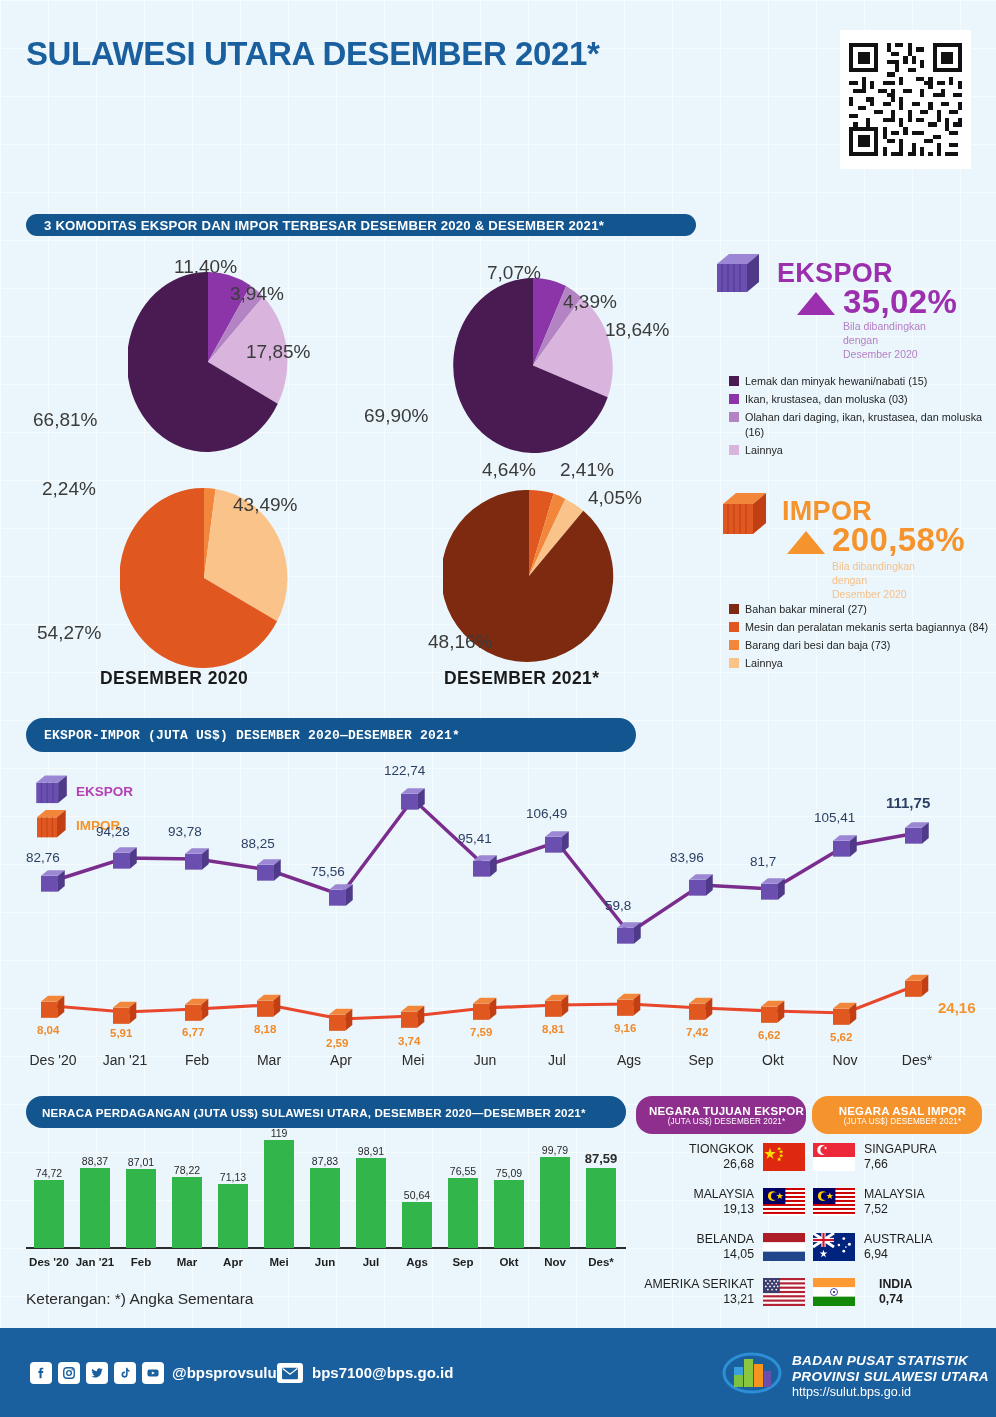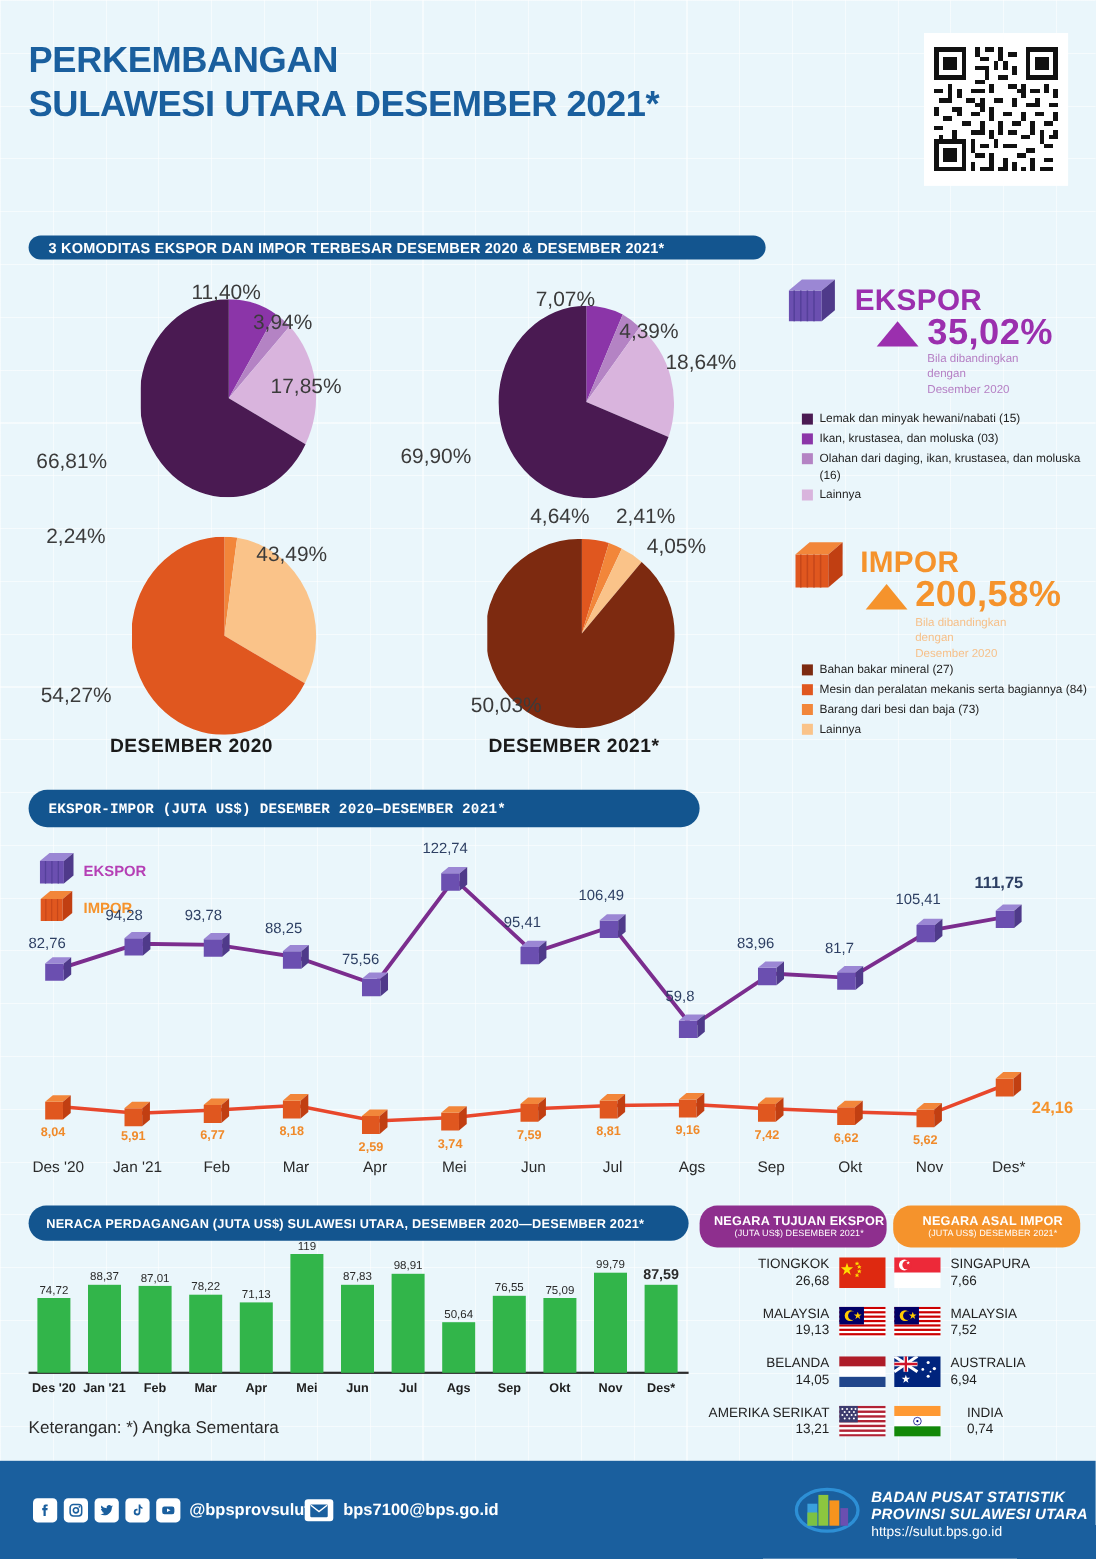--- a/index.html
+++ b/index.html
@@ -113,21 +113,20 @@
   .bpslogo-txt { position:absolute; color:#fff; }
   .bpslogo-txt .l1,.bpslogo-txt .l2 { font-weight:bold; font-style:italic; font-size:13.6px; letter-spacing:.3px; line-height:1.15; }
   .bpslogo-txt .l3 { font-size:12.6px; line-height:1.3; }
 </style>
 </head>
 <body>
 
 <div id="page">
 
   <div class="title">
-    <div>PERKEMBANGAN</div>
     <div>SULAWESI UTARA DESEMBER 2021*</div>
   </div>
 
   <div class="qr">
     <svg viewBox="0 0 29 29" shape-rendering="crispEdges">
       <rect width="29" height="29" fill="#fff"></rect>
       <g fill="#111">
         <rect x="1" y="1" width="7" height="1"></rect>
           <rect x="1" y="7" width="7" height="1"></rect>
         <rect x="1" y="1" width="1" height="7"></rect>
@@ -270,21 +269,21 @@
     <svg width="172" height="172" viewBox="0 0 100 100" preserveAspectRatio="none">
       <path d="M50,50 L50,0 A50,50 0 0,1 64.3,2.1 Z" fill="#e0571f"></path>
       <path d="M50,50 L64.3,2.1 A50,50 0 0,1 71.1,5.2 Z" fill="#f2863a"></path>
       <path d="M50,50 L71.1,5.2 A50,50 0 0,1 81.6,12.1 Z" fill="#fac389"></path>
       <path d="M50,50 L81.6,12.1 A50,50 0 1,1 50,0 Z" fill="#7d2a10"></path>
     </svg>
   </div>
   <div class="pie-lbl" style="left:482px; top:459px;">4,64%</div>
   <div class="pie-lbl" style="left:560px; top:459px;">2,41%</div>
   <div class="pie-lbl" style="left:588px; top:487px;">4,05%</div>
-  <div class="pie-lbl" style="left:428px; top:631px;">50,03%</div>
+  <div class="pie-lbl" style="left:428px; top:631px;">48,16%</div>
   <div class="pie-caption" style="left:444px; top:668px;">DESEMBER 2021*</div>
 
   <div class="container3d" style="left:717px; top:252px;">
     <svg width="46" height="44" viewBox="0 0 46 44">
       <polygon points="0,12 30,12 30,40 0,40" fill="#6b4fb0"></polygon>
       <polygon points="0,12 12,2 42,2 30,12" fill="#9b87d4"></polygon>
       <polygon points="30,12 42,2 42,30 30,40" fill="#4f3a8a"></polygon>
       <g stroke="#55409a" stroke-width="1.4">
         <line x1="5" y1="12" x2="5" y2="40"></line>
           <line x1="11" y1="12" x2="11" y2="40"></line>
@@ -784,21 +783,21 @@
     </div>
   </div>
   <div class="crow" style="left:812px; top:1277px; width:176px;">
     <svg class="flag" viewBox="0 0 60 40">
         <rect width="60" height="13.33" fill="#ff9933"></rect>
         <rect y="13.33" width="60" height="13.33" fill="#fff"></rect>
         <rect y="26.66" width="60" height="13.34" fill="#138808"></rect>
         <circle cx="30" cy="20" r="5" fill="none" stroke="#000080" stroke-width="1"></circle>
         <circle cx="30" cy="20" r="1.4" fill="#000080"></circle>
       </svg>
-    <div style="flex:1; padding-left:23px;">
+    <div style="flex:1; padding-left:23px;font-weight:bold;">
       <div class="cname">INDIA</div>
       <div class="cval">0,74</div>
     </div>
   </div>
 
   <div class="note">Keterangan: *) Angka Sementara</div>
 
   <div id="footer">
     <div class="soc" style="left:30px; top:34px;">
       <svg viewBox="0 0 24 24">

